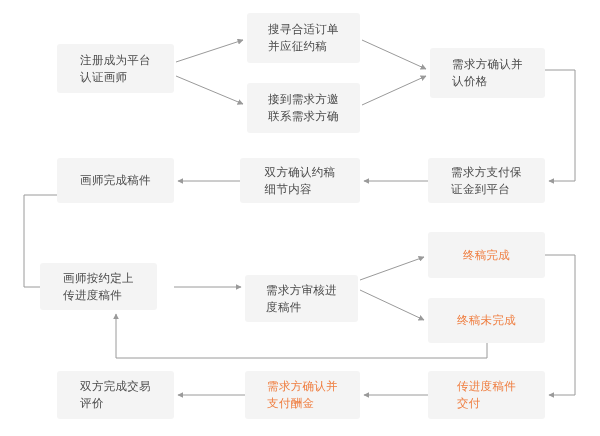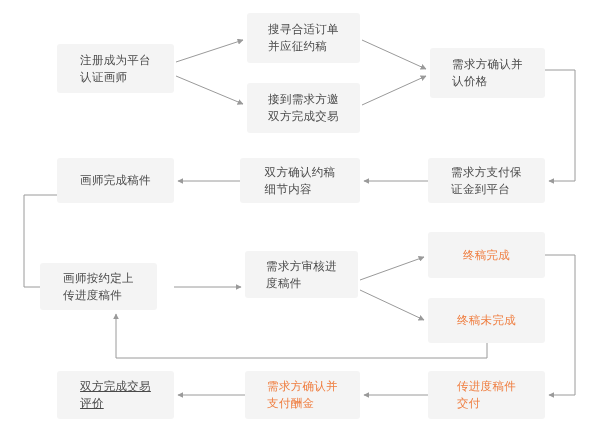--- a/index.html
+++ b/index.html
@@ -73,35 +73,35 @@
       <path d="M 245 395 L 178 395"></path>
     </g>
   </svg>
 
   <div id="nodes-layer">
       <div class="node" style="left: 57px; top: 44px; width: 117px; height: 49px;">注册成为平台
 认证画师</div>
       <div class="node" style="left: 247px; top: 13px; width: 113px; height: 50px;">搜寻合适订单
 并应征约稿</div>
       <div class="node" style="left: 247px; top: 83px; width: 113px; height: 50px;">接到需求方邀
-双方完成交易</div>
+联系需求方确</div>
       <div class="node" style="left: 430px; top: 48px; width: 115px; height: 50px;">需求方确认并
 认价格</div>
       <div class="node" style="left: 428px; top: 158px; width: 117px; height: 45px;">需求方支付保
 证金到平台</div>
       <div class="node" style="left: 240px; top: 158px; width: 120px; height: 45px; font-family: Liberation Serif, serif;">双方确认约稿
 细节内容</div>
       <div class="node" style="left: 57px; top: 158px; width: 117px; height: 45px;">画师完成稿件</div>
       <div class="node" style="left: 40px; top: 263px; width: 117px; height: 47px;">画师按约定上
 传进度稿件</div>
-      <div class="node" style="left: 245px; top: 251px; width: 113px; height: 47px; font-family: Liberation Serif, serif;">需求方审核进
+      <div class="node" style="left: 245px; top: 275px; width: 113px; height: 47px; font-family: Liberation Serif, serif;">需求方审核进
 度稿件</div>
       <div class="node accent" style="left: 428px; top: 232px; width: 117px; height: 46px;">终稿完成</div>
       <div class="node accent" style="left: 428px; top: 298px; width: 117px; height: 45px;">终稿未完成</div>
       <div class="node accent" style="left: 428px; top: 371px; width: 117px; height: 48px;">传进度稿件
 交付</div>
       <div class="node accent" style="left: 245px; top: 371px; width: 115px; height: 48px;">需求方确认并
 支付酬金</div>
-      <div class="node" style="left: 57px; top: 371px; width: 117px; height: 48px; text-decoration: underline;">双方完成交易
+      <div class="node" style="left: 57px; top: 371px; width: 117px; height: 48px;">双方完成交易
 评价</div>
     </div>
 
 </div>
 
 </body></html>

